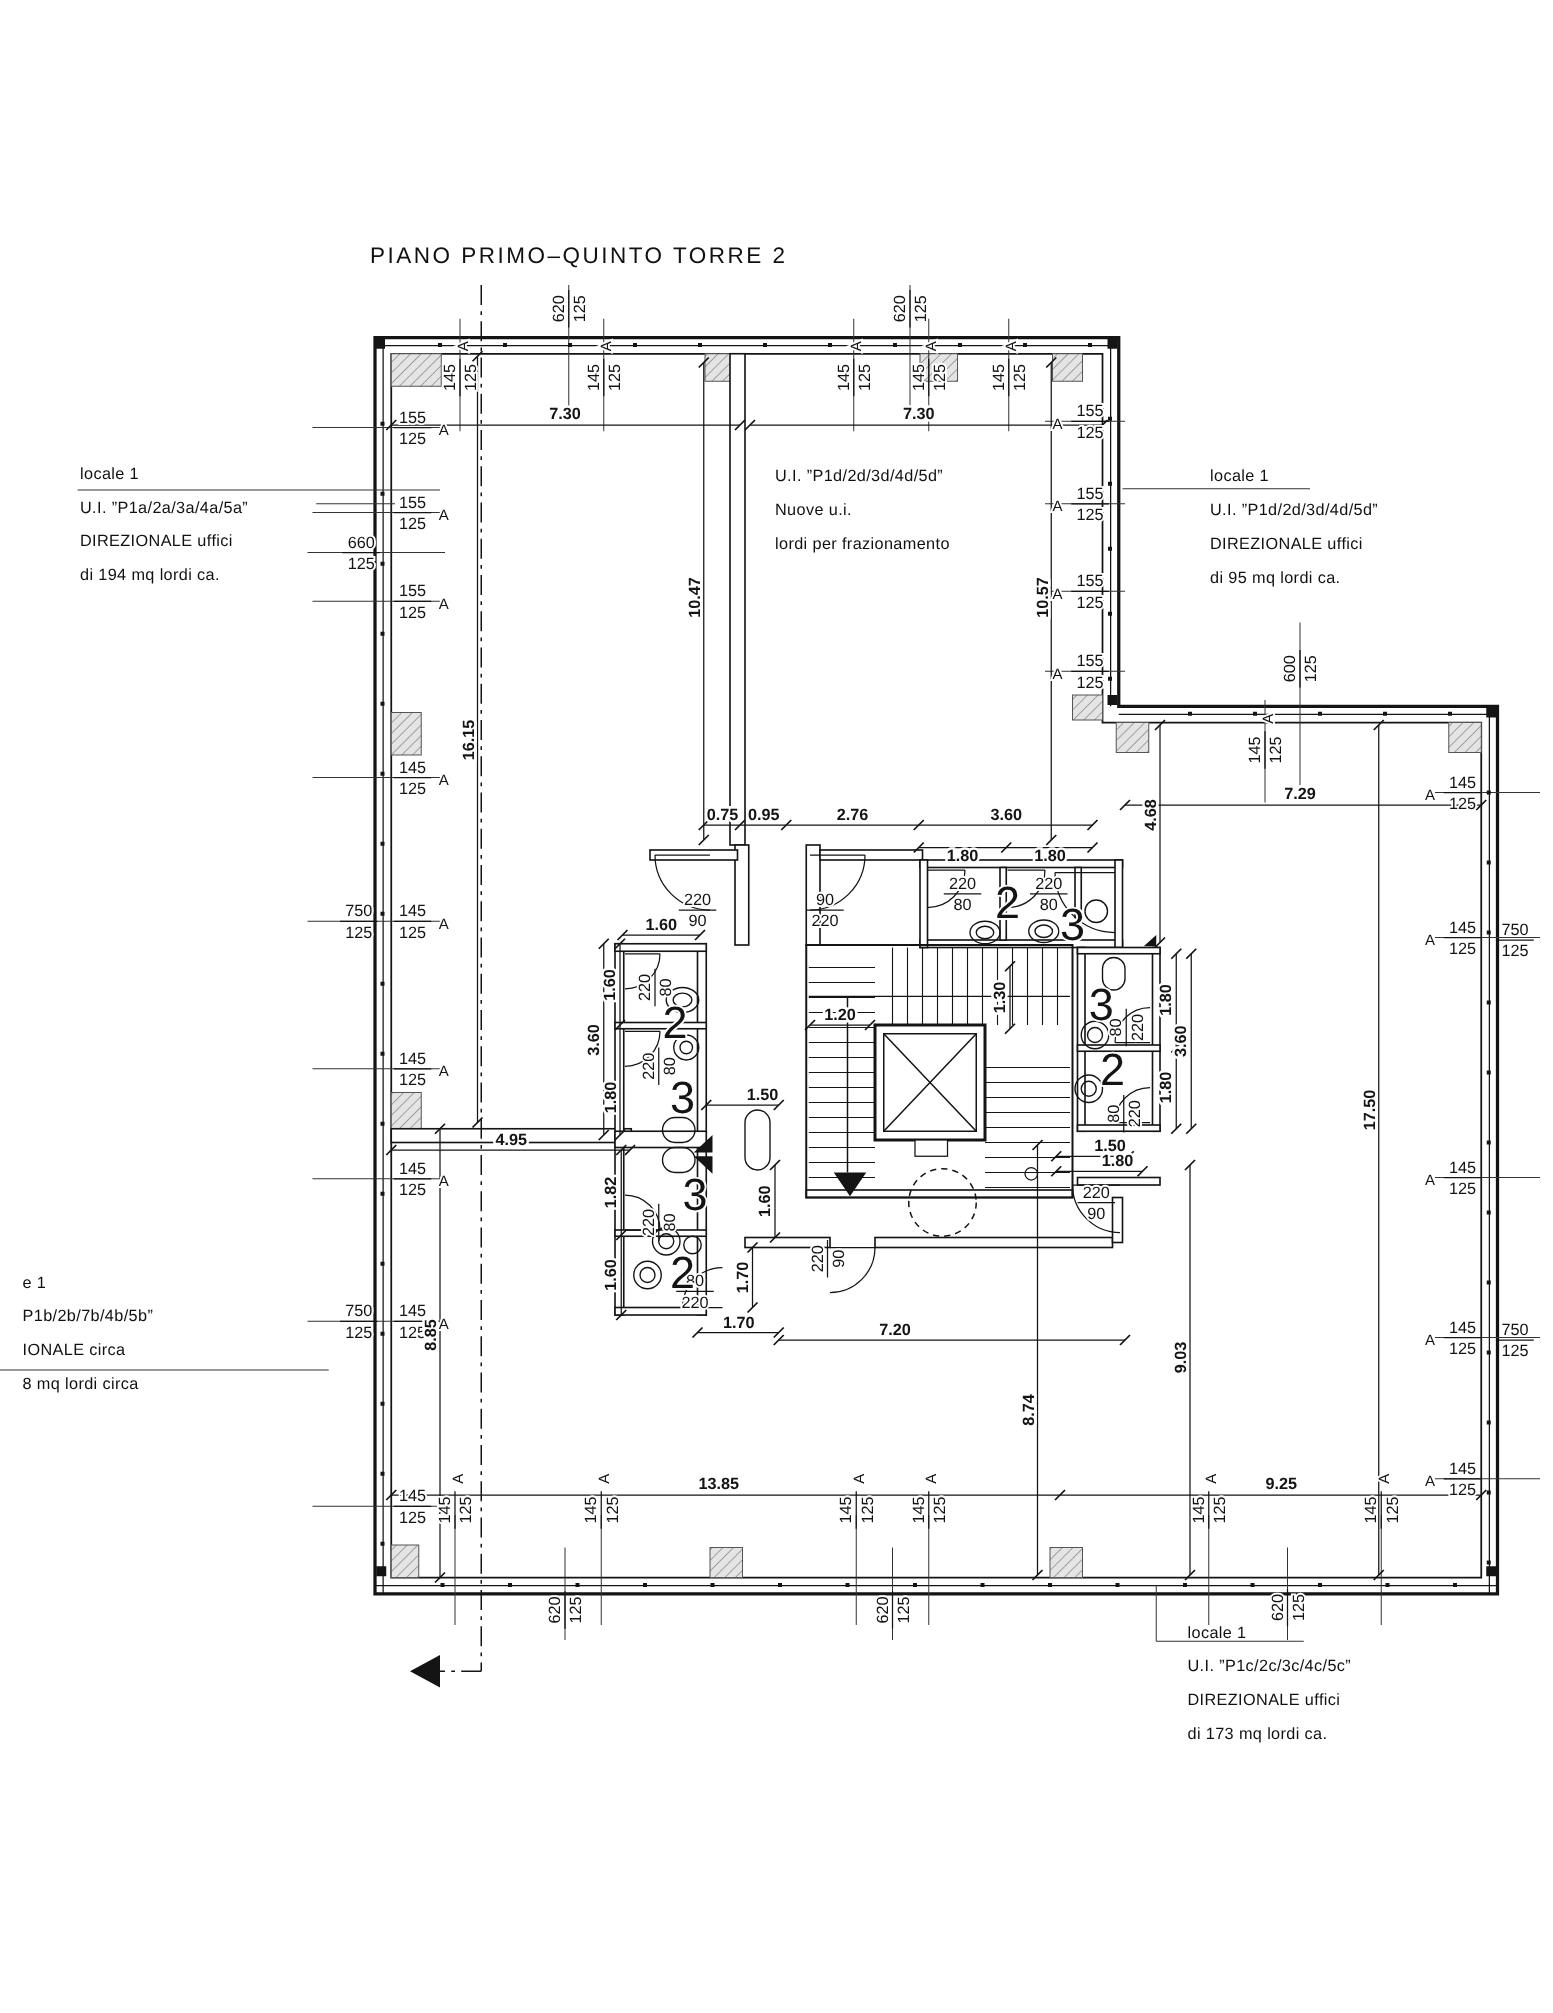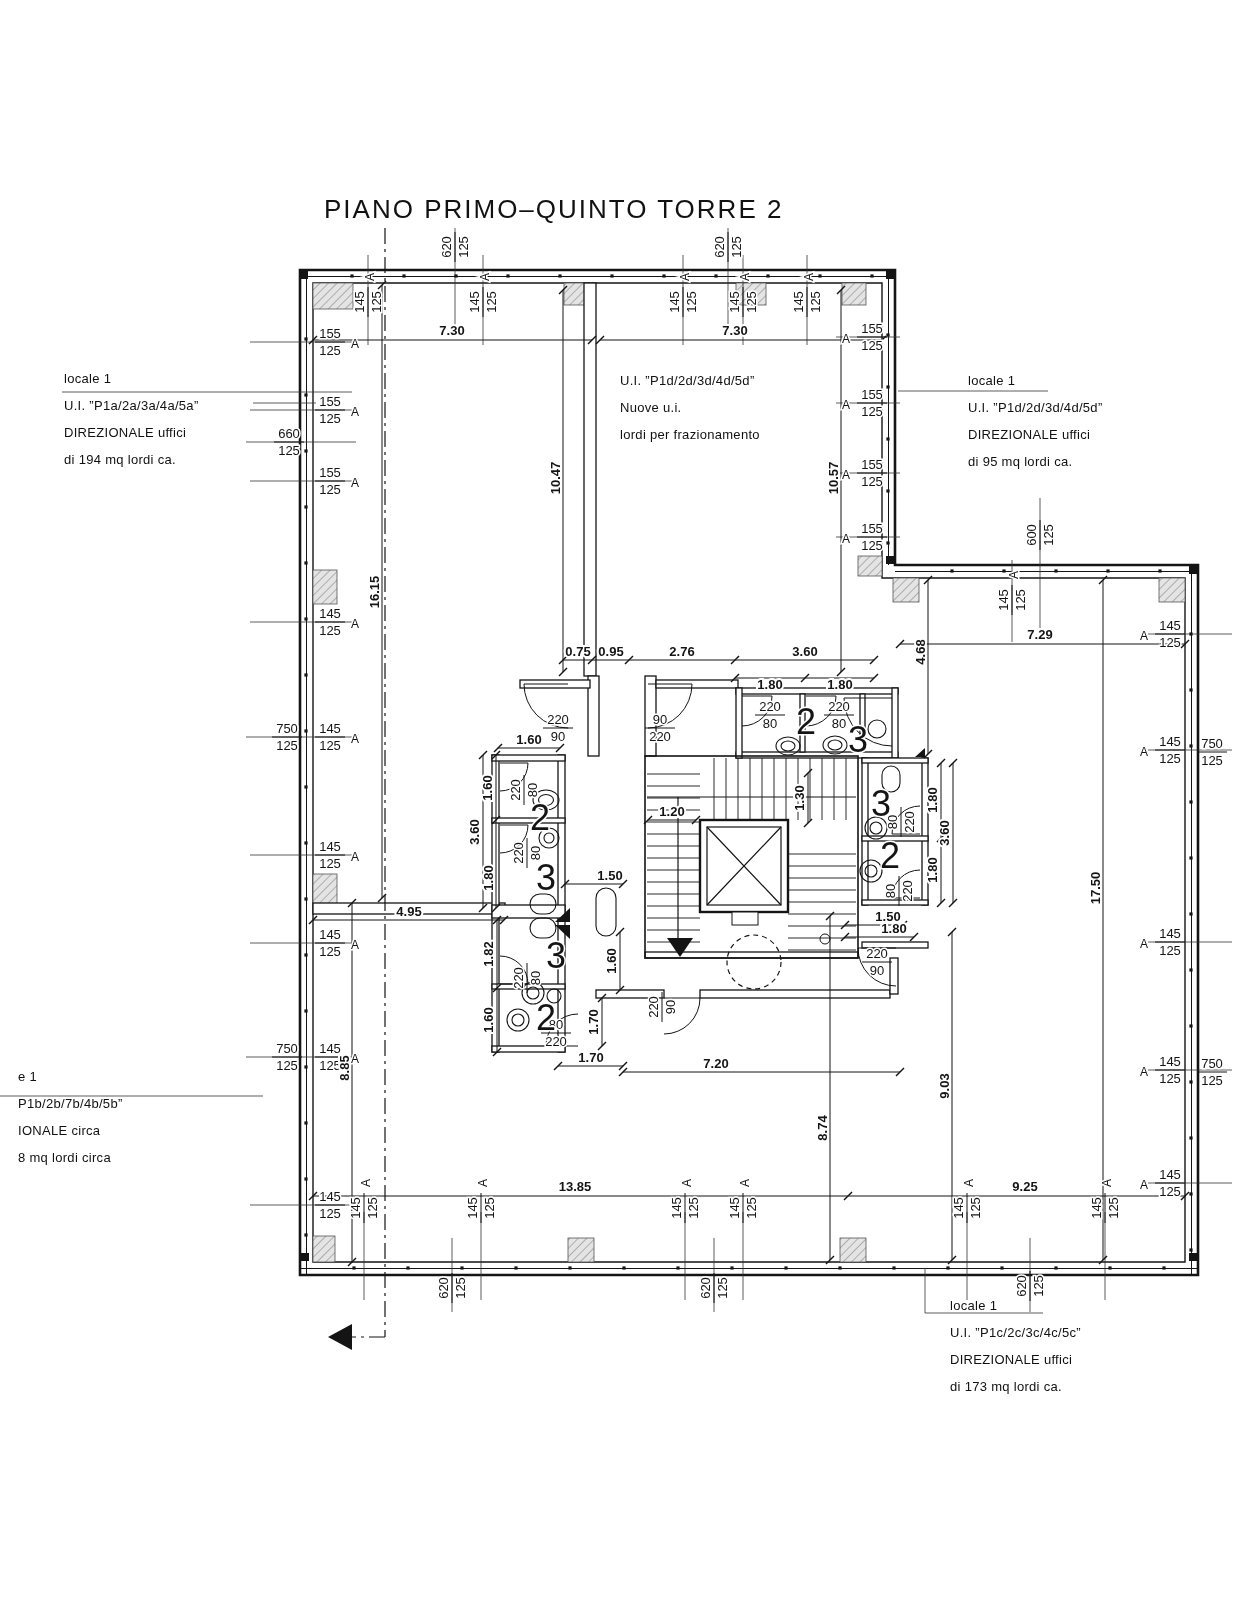--- a/index.html
+++ b/index.html
@@ -1,19 +1,19 @@
 <!DOCTYPE html>
 <html><head>
 <meta charset="utf-8">
 <style>
   html,body{margin:0;padding:0;background:#fff;}
   .stage{position:relative;width:1242px;height:1610px;background:#fff;
          font-family:"Liberation Sans",sans-serif;color:#111;overflow:hidden;}
   svg{position:absolute;left:0;top:0;}
-  .title{position:absolute;left:296px;top:194px;font-size:26px;letter-spacing:2px;white-space:nowrap;margin-left:28px;}
+  .title{position:absolute;left:296px;top:194px;font-size:18px;letter-spacing:2px;white-space:nowrap;}
   .anno{position:absolute;font-size:13px;line-height:27px;letter-spacing:.3px;white-space:nowrap;}
   .anno div{height:27px;}
 </style>
 </head>
 <body>
 
 <div class="stage">
 
   <svg id="plan" viewBox="0 0 1242 1610" width="1242" height="1610">
     <defs>
@@ -764,21 +764,21 @@
     <div>lordi per frazionamento</div>
   </div>
 
   <div class="anno" style="left:968px;top:367px">
     <div>locale 1</div>
     <div>U.I. ”P1d/2d/3d/4d/5d”</div>
     <div>DIREZIONALE uffici</div>
     <div>di 95 mq lordi ca.</div>
   </div>
 
-  <div class="anno" style="left:18px;top:1063px">
+  <div class="anno" style="left:18px;top:1012px">
     <div>e 1</div>
     <div>P1b/2b/7b/4b/5b”</div>
     <div>IONALE circa</div>
     <div>8 mq lordi circa</div>
   </div>
 
   <div class="anno" style="left:950px;top:1292px">
     <div>locale 1</div>
     <div>U.I. ”P1c/2c/3c/4c/5c”</div>
     <div>DIREZIONALE uffici</div>

